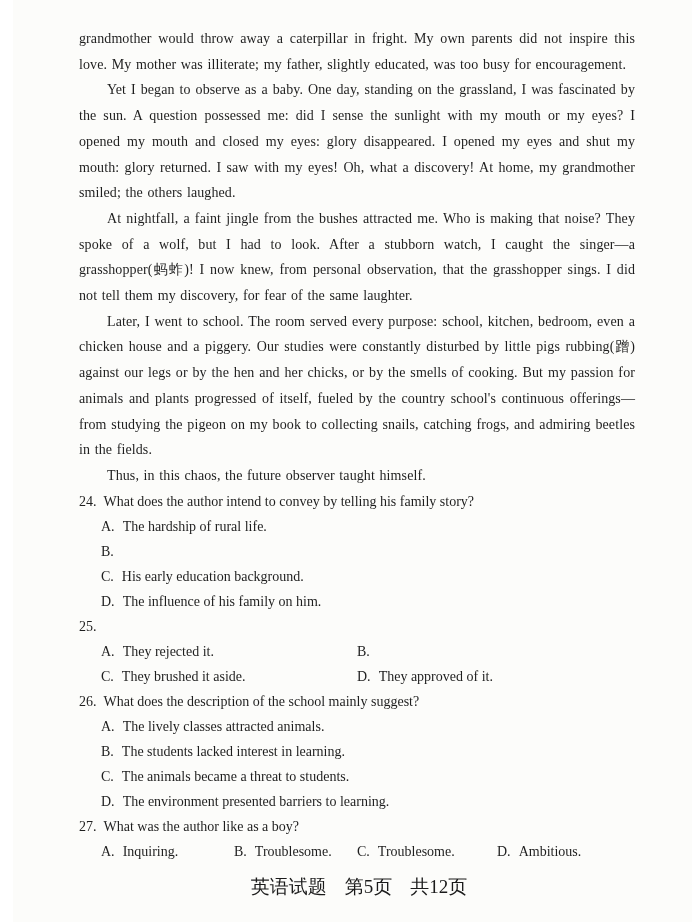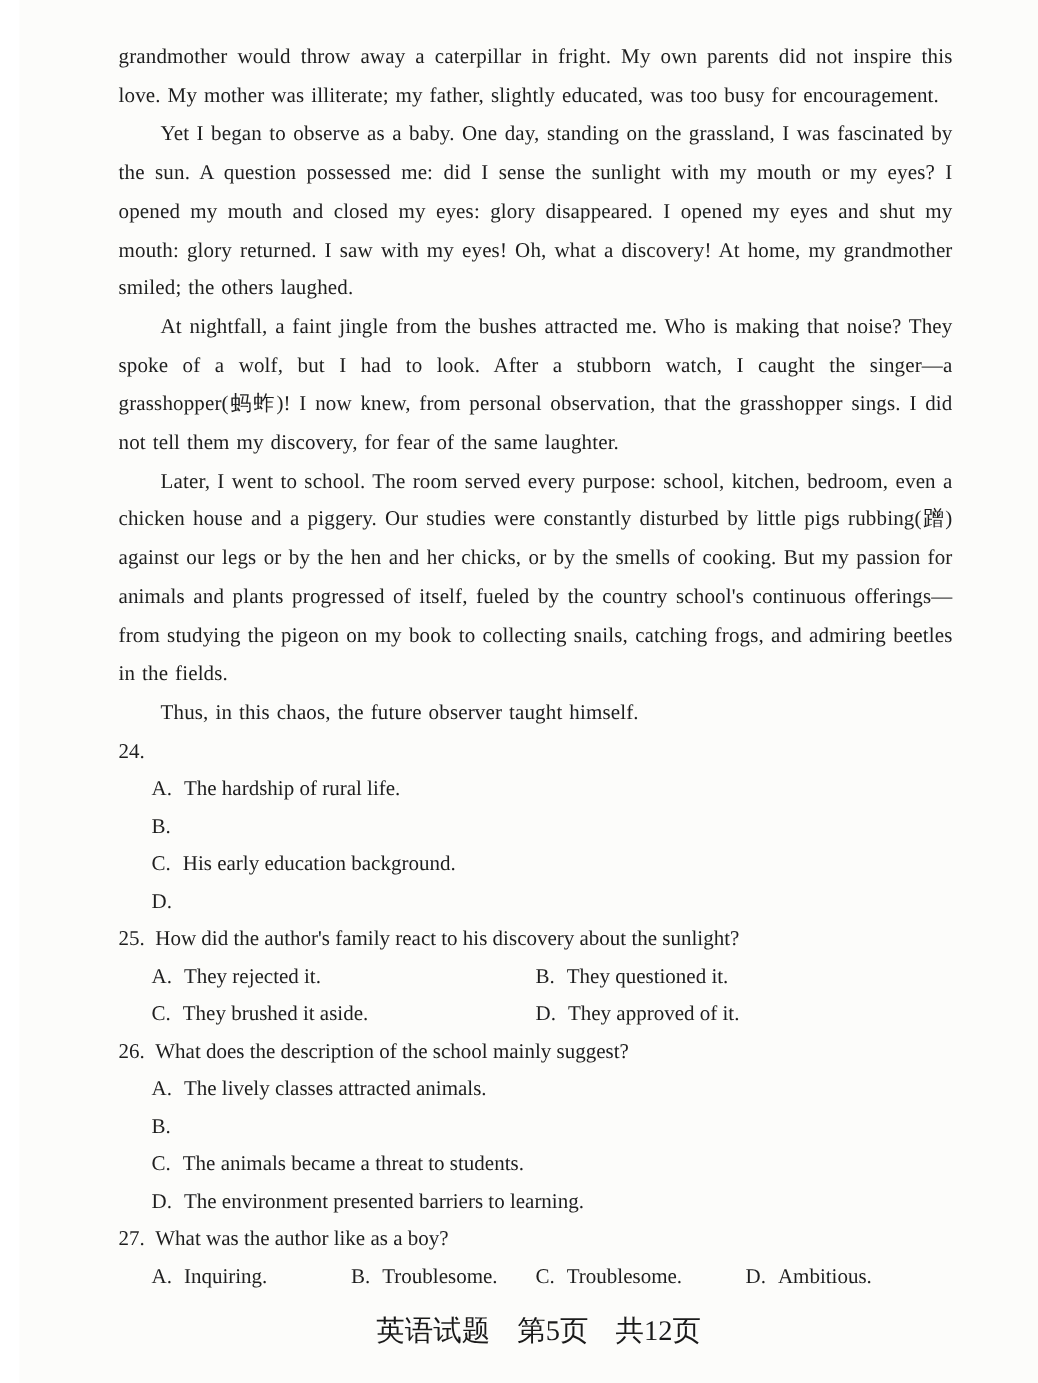--- a/index.html
+++ b/index.html
@@ -87,52 +87,52 @@
     <p class="indent">At nightfall, a faint jingle from the bushes attracted me. Who is making that noise? They spoke of a wolf, but I had to look. After a stubborn watch, I caught the singer—a grasshopper(蚂蚱)! I now knew, from personal observation, that the grasshopper sings. I did not tell them my discovery, for fear of the same laughter.</p>
     <p class="indent">Later, I went to school. The room served every purpose: school, kitchen, bedroom, even a chicken house and a piggery. Our studies were constantly disturbed by little pigs rubbing(蹭) against our legs or by the hen and her chicks, or by the smells of cooking. But my passion for animals and plants progressed of itself, fueled by the country school's continuous offerings—from studying the pigeon on my book to collecting snails, catching frogs, and admiring beetles in the fields.</p>
     <p class="indent">Thus, in this chaos, the future observer taught himself.</p>
   </div>
 
   <div class="questions">
 
     <div class="q">
       <div class="q-stem">
         <span class="qnum">24.</span>
+        <span class="q-text">What does the author intend to convey by telling his family story?</span>
       </div>
       <div class="opts">
         <div class="opt">
           <span class="opt-letter">A.</span>
           <span class="opt-text">The hardship of rural life.</span>
         </div>
         <div class="opt">
           <span class="opt-letter">B.</span>
         </div>
         <div class="opt">
           <span class="opt-letter">C.</span>
           <span class="opt-text">His early education background.</span>
         </div>
         <div class="opt">
           <span class="opt-letter">D.</span>
+          <span class="opt-text">The influence of his family on him.</span>
         </div>
       </div>
     </div>
 
     <div class="q">
       <div class="q-stem">
         <span class="qnum">25.</span>
-        <span class="q-text">How did the author's family react to his discovery about the sunlight?</span>
       </div>
       <div class="opts-2col">
         <div class="opt">
           <span class="opt-letter">A.</span>
           <span class="opt-text">They rejected it.</span>
         </div>
         <div class="opt">
           <span class="opt-letter">B.</span>
-          <span class="opt-text">They questioned it.</span>
         </div>
         <div class="opt">
           <span class="opt-letter">C.</span>
           <span class="opt-text">They brushed it aside.</span>
         </div>
         <div class="opt">
           <span class="opt-letter">D.</span>
           <span class="opt-text">They approved of it.</span>
         </div>
       </div>
@@ -143,20 +143,21 @@
         <span class="qnum">26.</span>
         <span class="q-text">What does the description of the school mainly suggest?</span>
       </div>
       <div class="opts">
         <div class="opt">
           <span class="opt-letter">A.</span>
           <span class="opt-text">The lively classes attracted animals.</span>
         </div>
         <div class="opt">
           <span class="opt-letter">B.</span>
+          <span class="opt-text">The students lacked interest in learning.</span>
         </div>
         <div class="opt">
           <span class="opt-letter">C.</span>
           <span class="opt-text">The animals became a threat to students.</span>
         </div>
         <div class="opt">
           <span class="opt-letter">D.</span>
           <span class="opt-text">The environment presented barriers to learning.</span>
         </div>
       </div>

